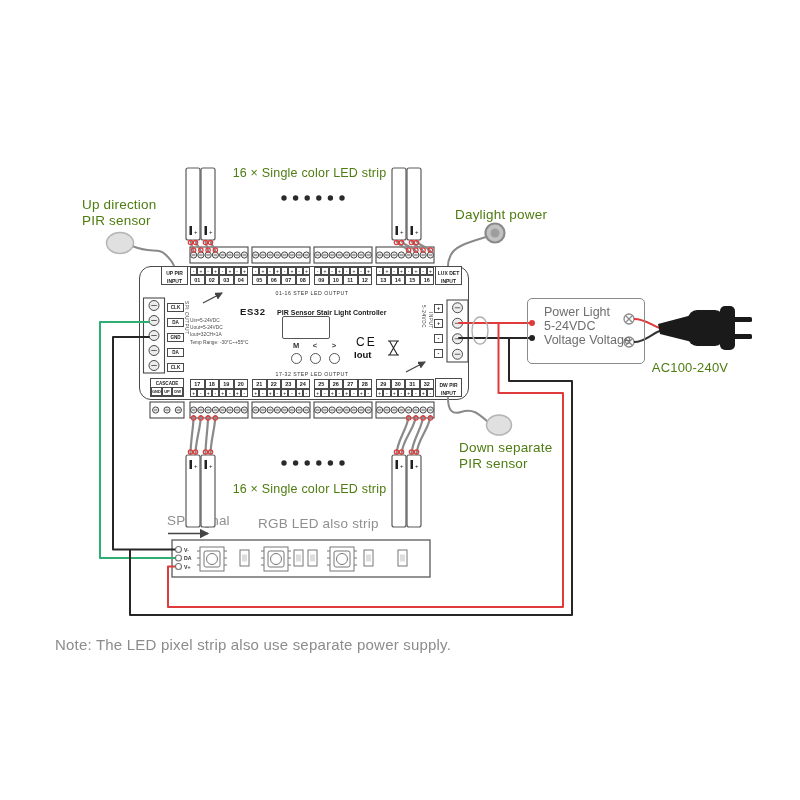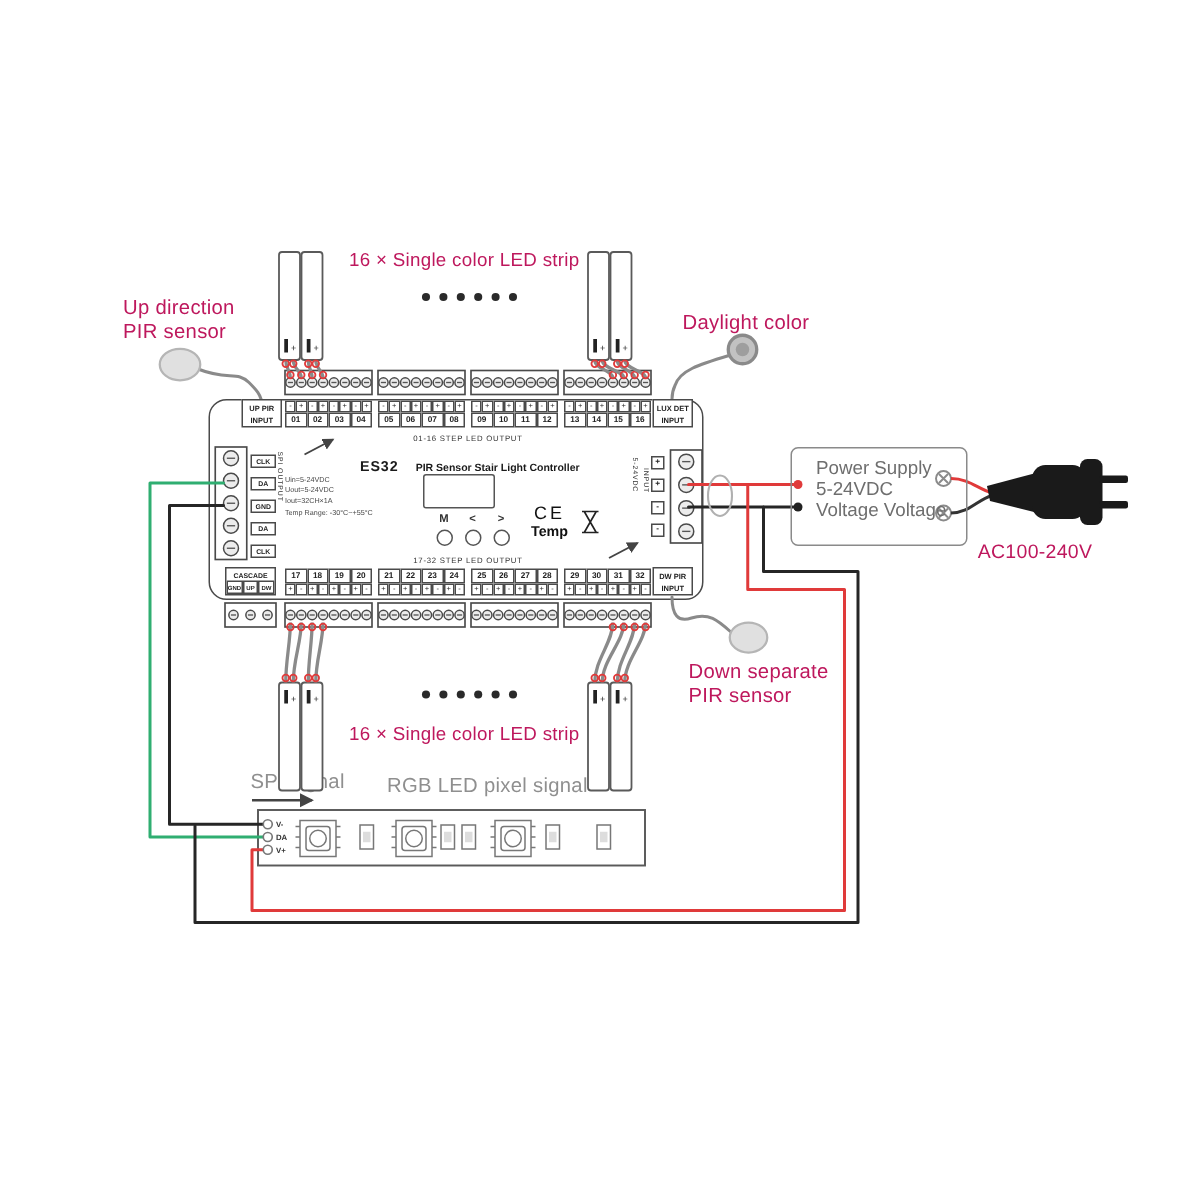--- a/index.html
+++ b/index.html
@@ -1,19 +1,19 @@
 <!DOCTYPE html>
 <html style="--wire-red: #e03a3a; --wire-green: #2fae71; --wire-black: #262626;"><head>
 <meta charset="utf-8">
 <style>
   html,body{margin:0;padding:0;background:#fff;}
   #canvas{position:relative;width:800px;height:800px;background:#fff;overflow:hidden;
           font-family:"Liberation Sans",sans-serif;}
   .abs{position:absolute;}
-  .lbl{position:absolute;color:#be185d;font-size:13.5px;line-height:15px;letter-spacing:.2px;}
+  .lbl{position:absolute;color:#4d7c0f;font-size:13.5px;line-height:15px;letter-spacing:.2px;}
   .ctr{text-align:center;}
   #ctrl-body{position:absolute;left:139px;top:266px;width:330px;height:134px;
              border:1.6px solid #4a4a4a;border-radius:12px;background:#fff;box-sizing:border-box;z-index:1;}
   #gfx{position:absolute;left:0;top:0;z-index:2;}
   .htm{z-index:3;}
   .group{position:absolute;width:58px;z-index:3;}
   .cellrow{display:flex;width:100%;}
   .cell{box-sizing:border-box;border:0.5px solid #4a4a4a;background:#fff;color:#222;
         display:flex;align-items:center;justify-content:center;overflow:hidden;}
   .pol{height:8px;flex:1;font-size:5px;}
@@ -379,31 +379,32 @@
         <text x="184" y="551.5" font-size="5.2" font-weight="bold" fill="#333" font-family="&quot;Liberation Sans&quot;,sans-serif">V-</text>
         <circle cx="178.5" cy="558" r="3" fill="#fff" stroke="#777" stroke-width="1.1"></circle>
         <text x="184" y="560" font-size="5.2" font-weight="bold" fill="#333" font-family="&quot;Liberation Sans&quot;,sans-serif">DA</text>
         <circle cx="178.5" cy="566.5" r="3" fill="#fff" stroke="#777" stroke-width="1.1"></circle>
         <text x="184" y="568.5" font-size="5.2" font-weight="bold" fill="#333" font-family="&quot;Liberation Sans&quot;,sans-serif">V+</text>
       </g>
   </svg>
 
   <div class="lbl" style="left:82px;top:197px;">Up direction</div>
   <div class="lbl" style="left:82px;top:213px;">PIR sensor</div>
-  <div class="lbl" style="left:455px;top:207px;">Daylight color</div>
+  <div class="lbl" style="left:455px;top:207px;">Daylight power</div>
   <div class="lbl" style="left:459px;top:440px;">Down separate</div>
   <div class="lbl" style="left:459px;top:456px;">PIR sensor</div>
   <div class="lbl ctr" style="left:227px;top:166px;width:165px;font-size:12.5px;">16 × Single color LED strip</div>
   <div class="lbl ctr" style="left:227px;top:482px;width:165px;font-size:12.5px;">16 × Single color LED strip</div>
   <div class="lbl" style="left:167px;top:513px;color:#8f8f8f;">SPI signal</div>
-  <div class="lbl" style="left:258px;top:516px;color:#8f8f8f;">RGB LED pixel signal</div>
+  <div class="lbl" style="left:258px;top:516px;color:#8f8f8f;">RGB LED also strip</div>
   <div class="lbl ctr" style="left:630px;top:360px;width:120px;font-size:13px;">AC100-240V</div>
+  <div class="lbl" style="left:55px;top:637px;font-size:15px;color:#8c8c8c;">Note: The LED pixel strip also use separate power supply.</div>
 
   <div class="abs htm" style="left:527px;top:298px;width:118px;height:66px;border:1.6px solid #8a8a8a;border-radius:5px;box-sizing:border-box;"></div>
-  <div class="abs htm" style="left:544px;top:305px;font-size:12.5px;color:#6e6e6e;">Power Supply</div>
+  <div class="abs htm" style="left:544px;top:305px;font-size:12.5px;color:#6e6e6e;">Power Light</div>
   <div class="abs htm" style="left:544px;top:319px;font-size:12.5px;color:#6e6e6e;">5-24VDC</div>
   <div class="abs htm" style="left:544px;top:333px;font-size:12.5px;color:#6e6e6e;">Voltage Voltage</div>
 
   <div class="abs htm" style="left:240px;top:301px;color:#1a1a1a;white-space:nowrap;">
     <span style="font-size:9.5px;font-weight:bold;letter-spacing:.6px;">ES32</span>
     <span style="font-size:7px;font-weight:bold;margin-left:7px;">PIR Sensor Stair Light Controller</span>
   </div>
   <div class="abs htm" style="left:190px;top:317px;">
     <div class="spec">Uin=5-24VDC</div>
     <div class="spec">Uout=5-24VDC</div>
@@ -416,21 +417,21 @@
   <div class="abs htm" style="left:282px;top:316px;width:48px;height:23px;border:1.3px solid #555;border-radius:2px;background:#fff;box-sizing:border-box;"></div>
 
   <div class="btnlbl" style="left:289px;top:341px;">M</div>
   <div class="btnlbl" style="left:308px;top:341px;">&lt;</div>
   <div class="btnlbl" style="left:327px;top:341px;">&gt;</div>
   <div class="btncir" style="left:290.5px;top:353px;"></div>
   <div class="btncir" style="left:309.5px;top:353px;"></div>
   <div class="btncir" style="left:328.5px;top:353px;"></div>
 
   <div class="abs htm" style="left:356px;top:335px;font-size:12px;letter-spacing:2px;color:#111;">CE</div>
-  <div class="abs htm" style="left:354px;top:349px;font-size:9.5px;font-weight:bold;color:#111;">Temp</div>
+  <div class="abs htm" style="left:354px;top:349px;font-size:9.5px;font-weight:bold;color:#111;">Iout</div>
 
   <div class="iobox" style="left:161px;top:266px;width:27px;height:19px;">
     <div>UP PIR</div>
     <div>INPUT</div>
   </div>
   <div class="iobox" style="left:435px;top:266px;width:27px;height:19px;">
     <div>LUX DET</div>
     <div>INPUT</div>
   </div>
   <div class="iobox" style="left:435px;top:378px;width:27px;height:19px;">

